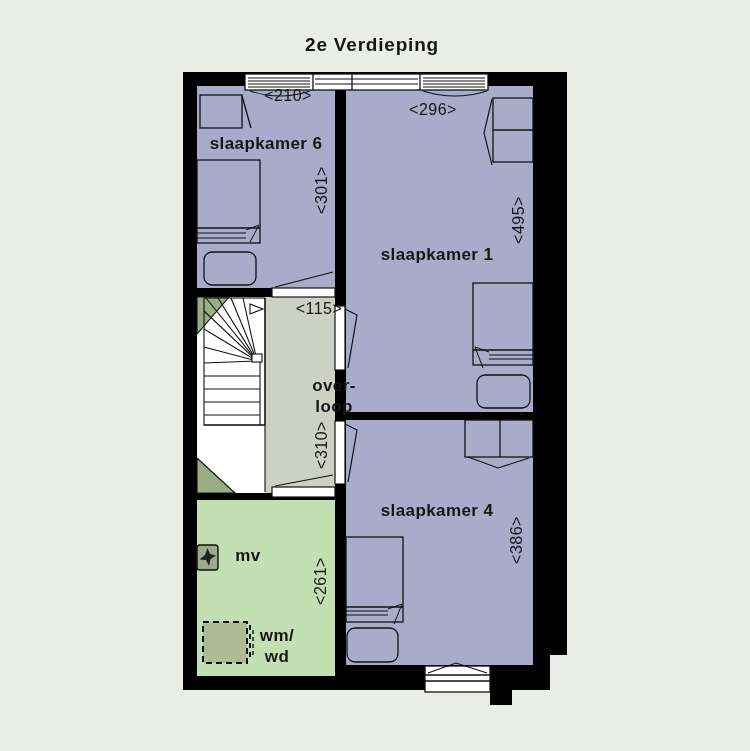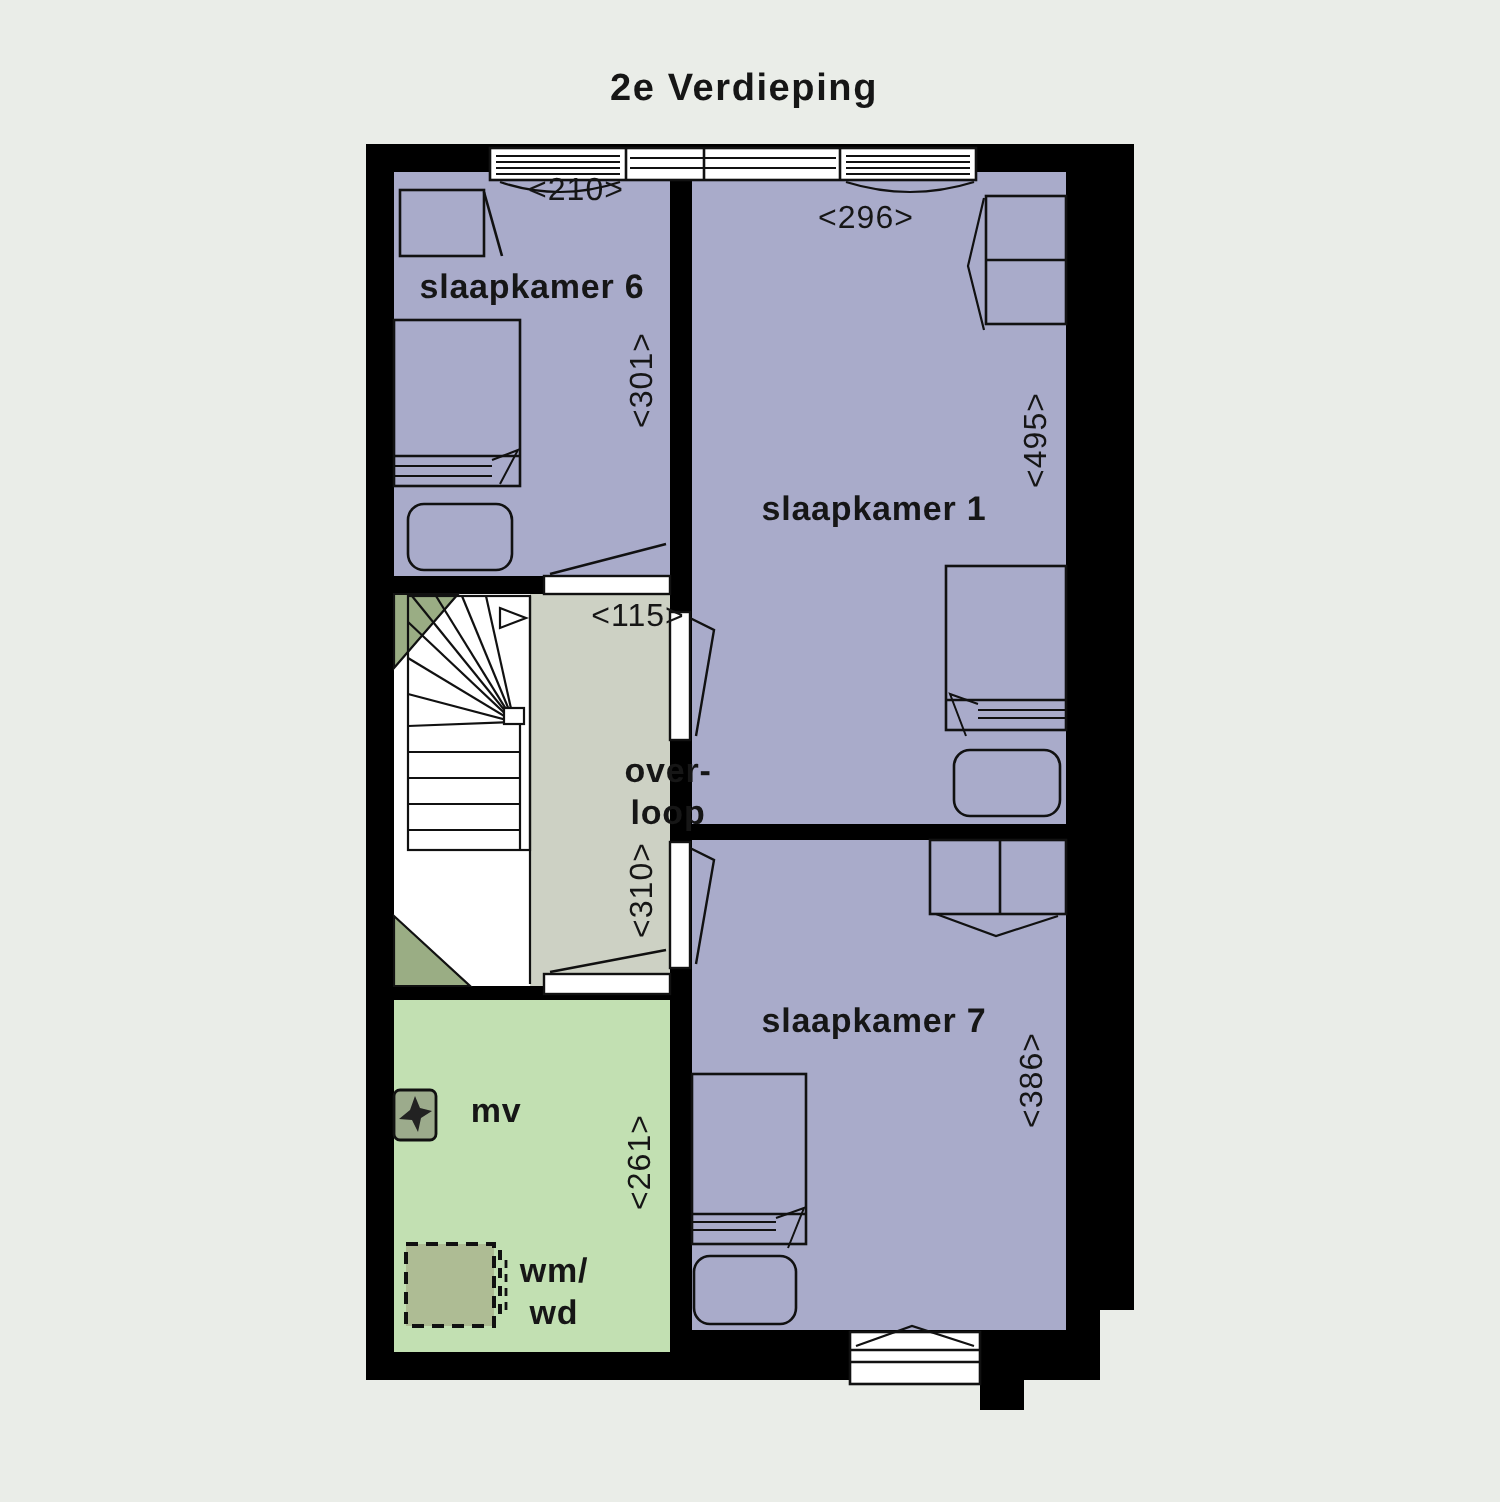--- a/index.html
+++ b/index.html
@@ -191,21 +191,21 @@
       </g>
     </g>
   </svg>
 
   <div class="lbl title" style="left:372px;top:45px;">2e Verdieping</div>
 
   <div class="lbl room" style="left:266px;top:144px;">slaapkamer 6</div>
 
   <div class="lbl room" style="left:437px;top:255px;">slaapkamer 1</div>
 
-  <div class="lbl room" style="left:437px;top:511px;">slaapkamer 7</div>
+  <div class="lbl room" style="left:437px;top:511px;">slaapkamer 4</div>
 
   <div class="lbl room two-line" style="left:301px;top:396px;margin-left:33px;">
     <div>over-</div>
     <div>loop</div>
   </div>
 
   <div class="lbl room" style="left:248px;top:556px;">mv</div>
 
 
   <div class="lbl room two-line" style="left:277px;top:646px;">

